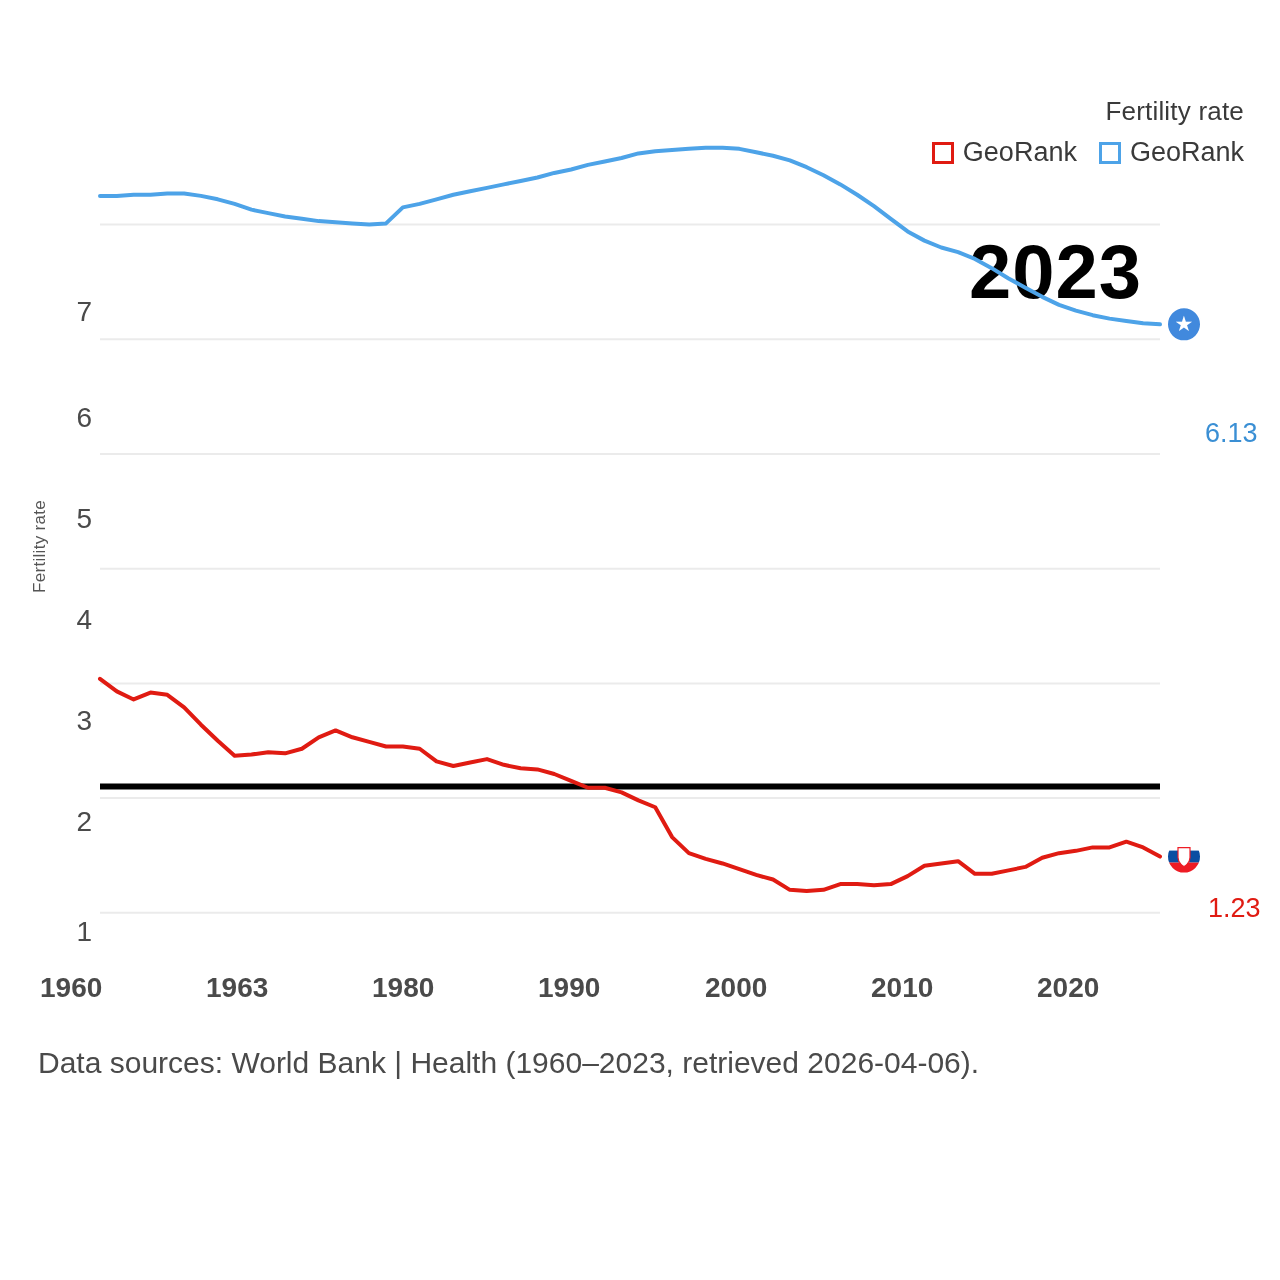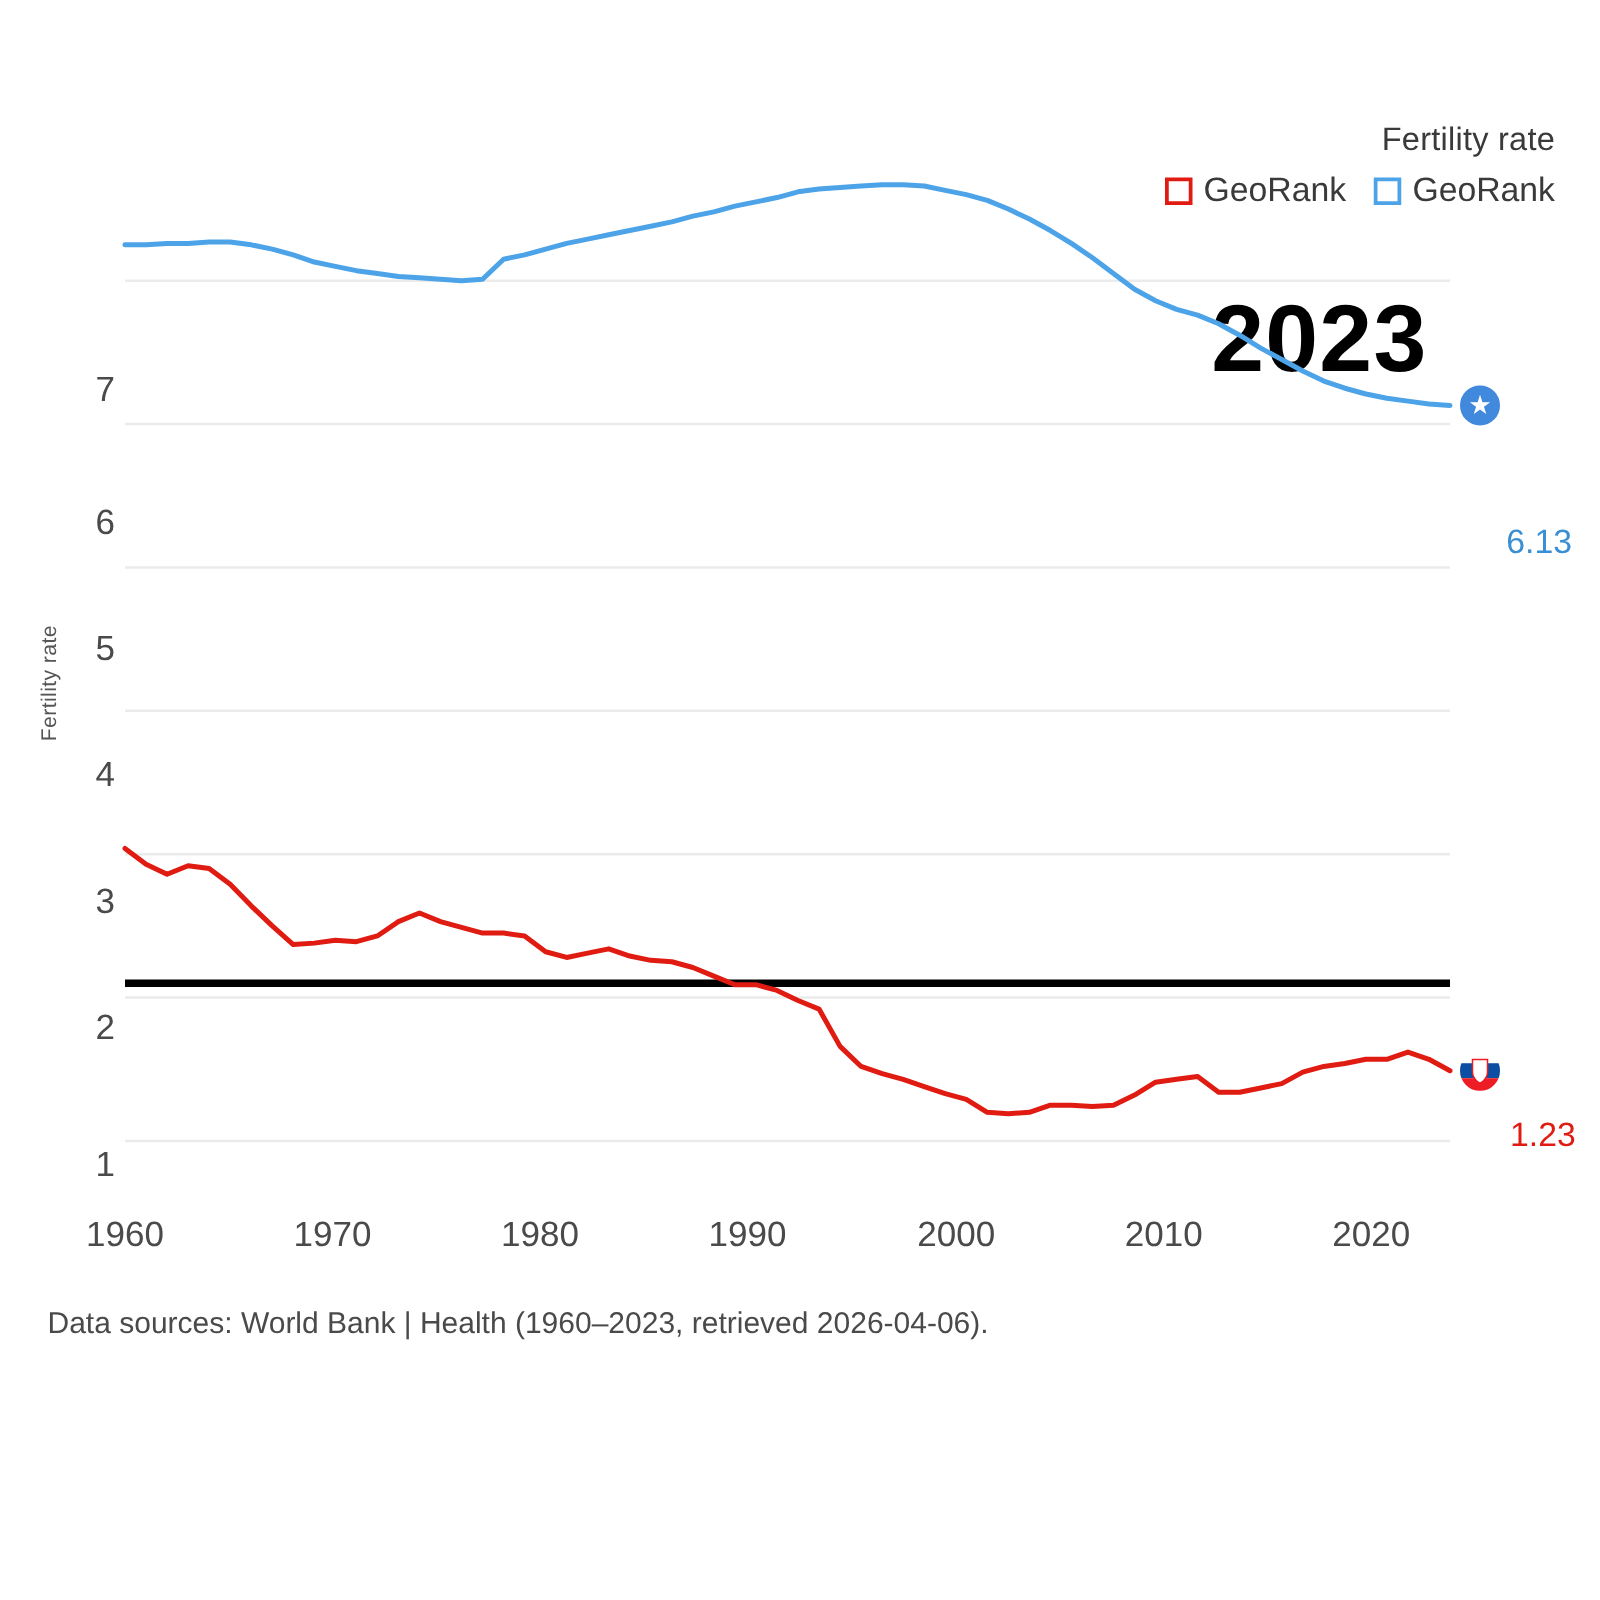--- a/index.html
+++ b/index.html
@@ -80,35 +80,36 @@
     position: absolute;
     font-size: 28px;
     color: #4a4a4a;
     text-align: right;
     width: 40px;
   }
   .xlabel {
     position: absolute;
     font-size: 28px;
     color: #4a4a4a;
-    text-align: center;
+    text-align: left;
     width: 120px;
+    font-weight: bold;
   }
   .endlabel {
     position: absolute;
     font-size: 27px;
     margin-top: 32px;
   }
   .endlabel.somalia { color: #3a8fd4; }
   .endlabel.slovakia { color: #e01b12; }
   .footer {
     position: absolute;
     left: 38px;
     top: 1040px;
-    font-size: 24px;
+    font-size: 30px;
     color: #4a4a4a;
     line-height: 1.55;
   }
   .footer div { white-space: nowrap; }
   svg { display: block; }
 </style>
 </head>
 <body>
 
 <div id="chart-root">
@@ -133,21 +134,21 @@
 
   <div class="ylabel" style="left:52px; top:916px;">1</div>
   <div class="ylabel" style="left:52px; top:806px;">2</div>
   <div class="ylabel" style="left:52px; top:705px;">3</div>
   <div class="ylabel" style="left:52px; top:604px;">4</div>
   <div class="ylabel" style="left:52px; top:503px;">5</div>
   <div class="ylabel" style="left:52px; top:402px;">6</div>
   <div class="ylabel" style="left:52px; top:296px;">7</div>
 
   <div class="xlabel" style="left:40px;  top:972px;">1960</div>
-  <div class="xlabel" style="left:206px; top:972px;">1970</div>
+  <div class="xlabel" style="left:206px; top:972px;">1963</div>
   <div class="xlabel" style="left:372px; top:972px;">1980</div>
   <div class="xlabel" style="left:538px; top:972px;">1990</div>
   <div class="xlabel" style="left:705px; top:972px;">2000</div>
   <div class="xlabel" style="left:871px; top:972px;">2010</div>
   <div class="xlabel" style="left:1037px;top:972px;">2020</div>
 
   <svg id="plot" width="1280" height="1280" style="position:absolute; left:0; top:0;">
     <g id="gridlines">
         <line x1="100" x2="1160" y1="912.7941176470588" y2="912.7941176470588" stroke="#ebebeb" stroke-width="2"></line>
         <line x1="100" x2="1160" y1="798.0882352941177" y2="798.0882352941177" stroke="#ebebeb" stroke-width="2"></line>

